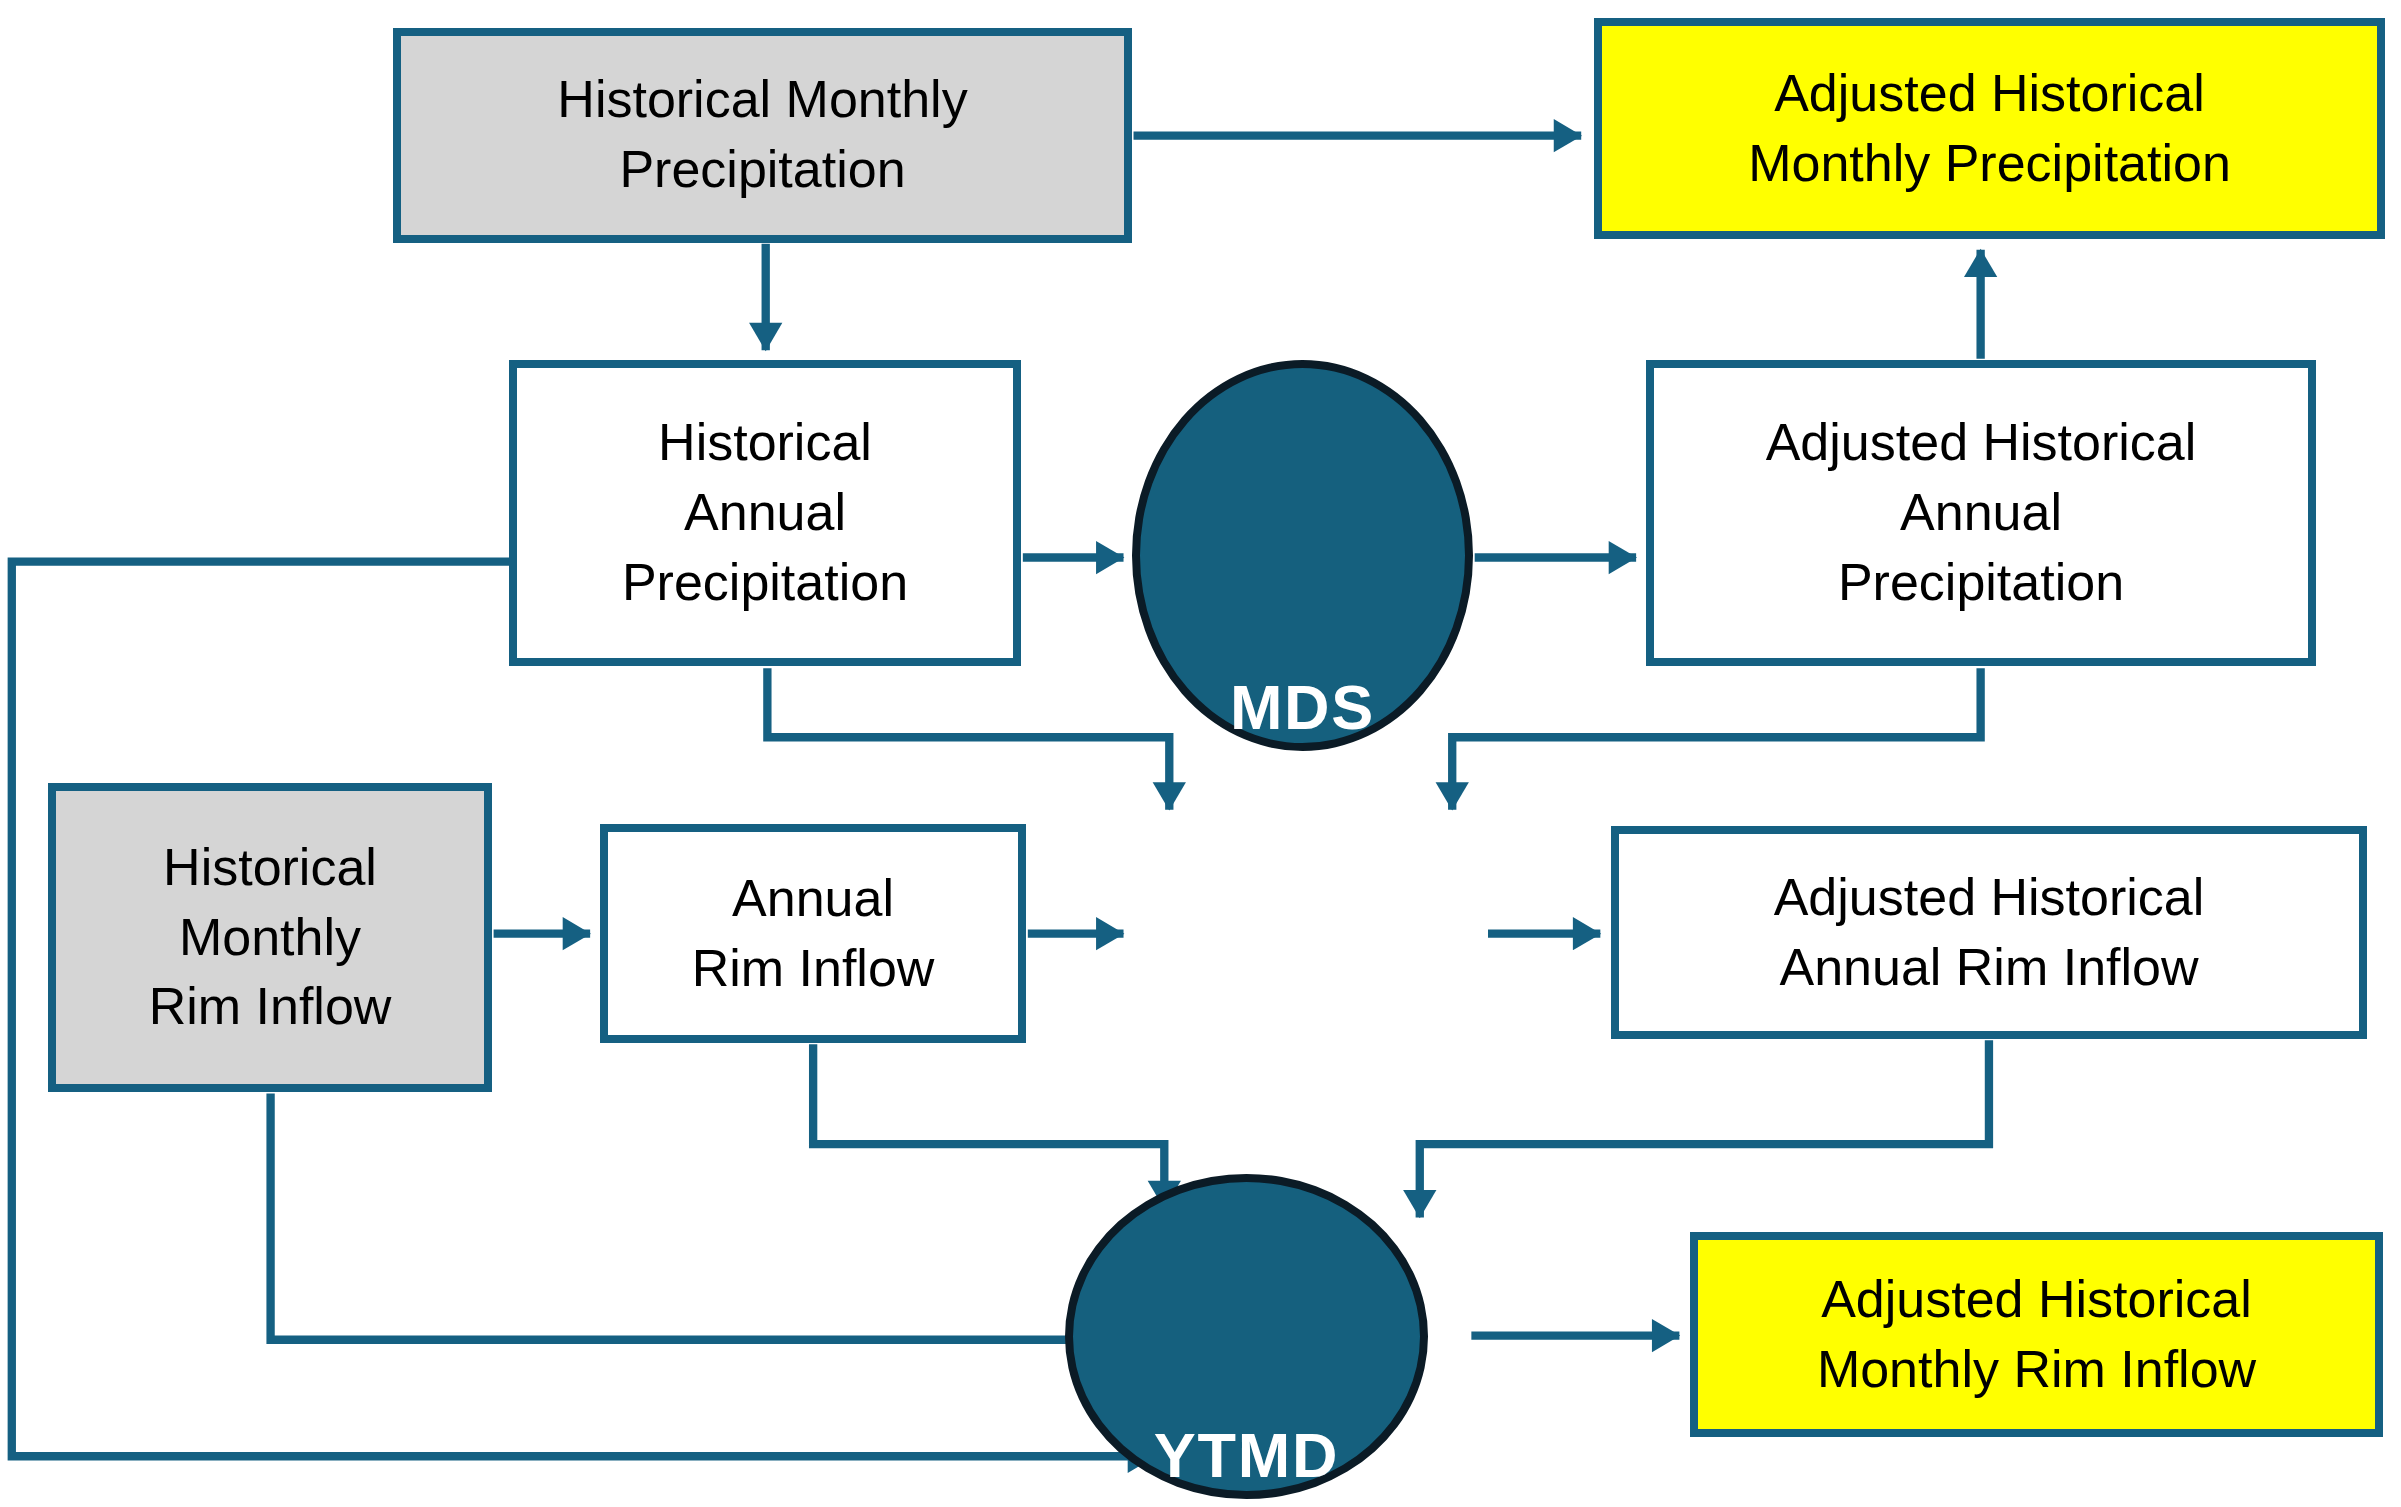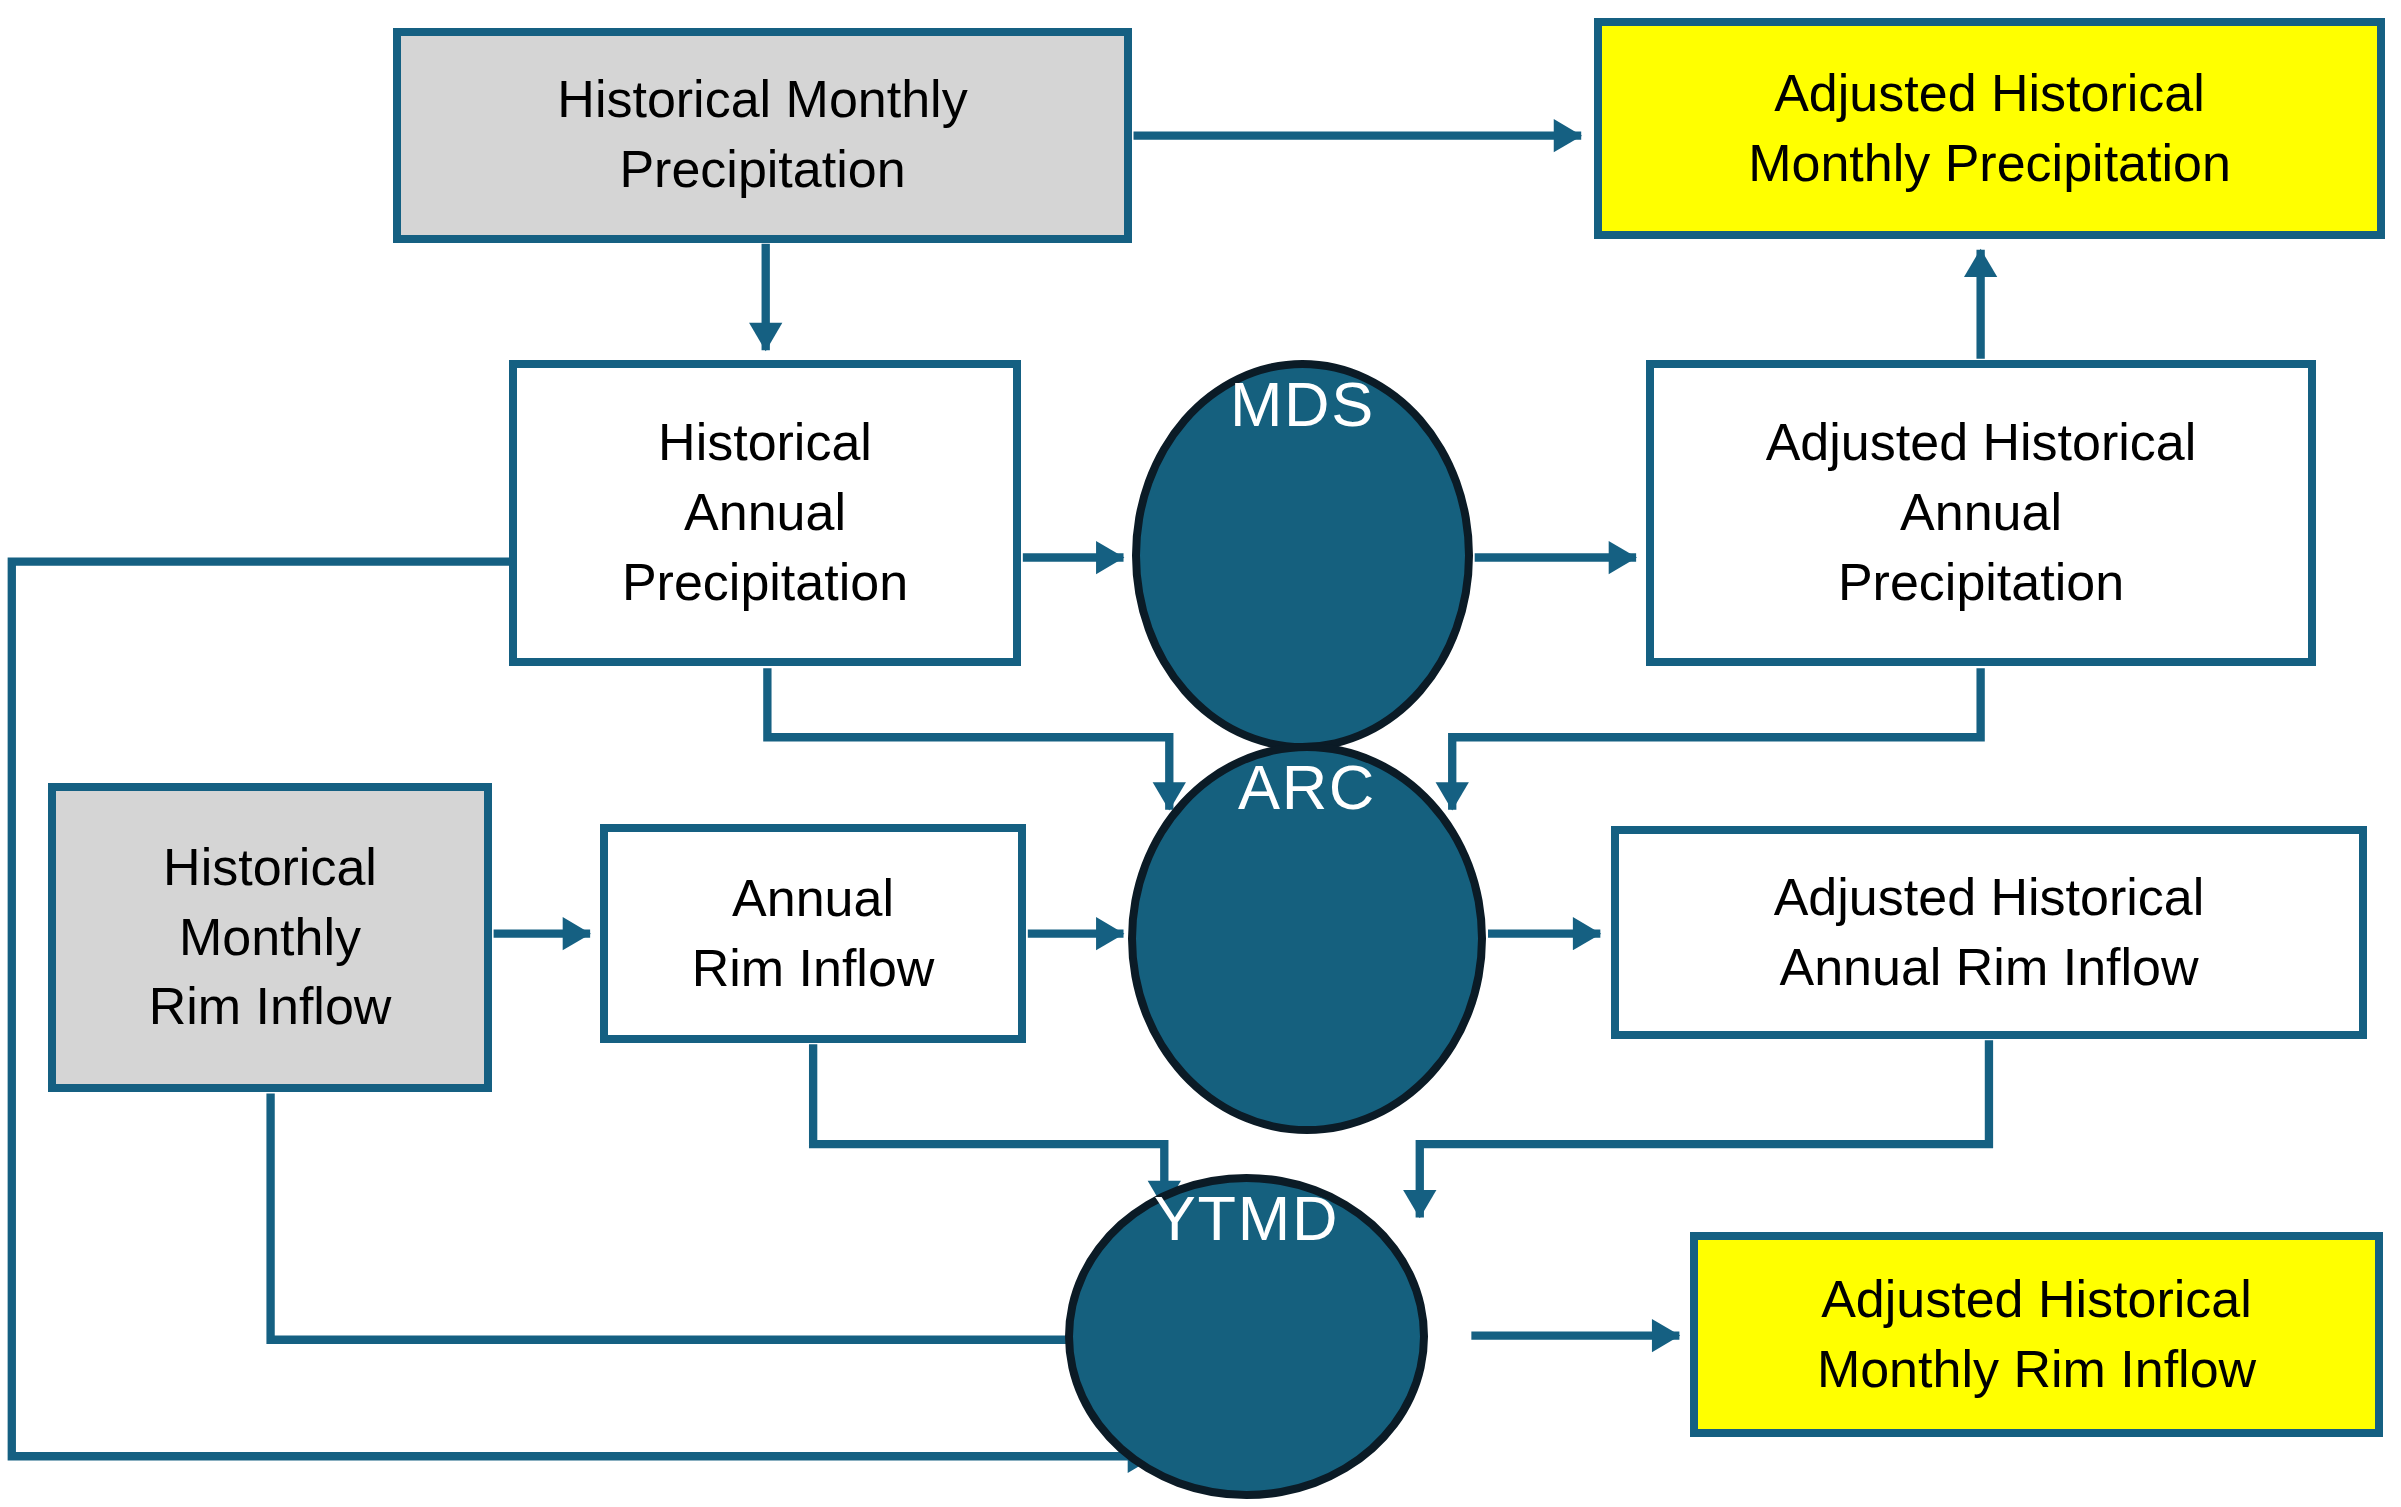--- a/index.html
+++ b/index.html
@@ -12,21 +12,21 @@
         align-items:center;justify-content:center;text-align:center;
         border:8.3px solid var(--teal);}
   .node .lbl{white-space:pre-line;font-size:52px;line-height:1.34;
              color:#000;letter-spacing:0px;}
   .node.input{background:var(--input-fill);}
   .node.plain{background:#ffffff;}
   .node.output{background:var(--output-fill);}
 
   .process{position:absolute;box-sizing:border-box;border-radius:50%;
            background:var(--proc-fill);border:8.3px solid var(--proc-line);
-           display:flex;align-items:flex-start;justify-content:center;}
+           display:flex;align-items:flex-end;justify-content:center;font-weight:bold;}
   .process .lbl{color:#fff;font-size:63px;letter-spacing:1.7px;}
 
   
   #b-hmp  {left:393px; top:27.5px;  width:739px; height:215px;}
   #b-ahmp {left:1594px;top:18.3px;  width:791px; height:221px;}
   #b-hap  {left:509px; top:360px; width:512px; height:306px;}
   #b-ahap {left:1646px;top:360px; width:670px; height:306px;}
   #b-hmri {left:48px;  top:783px; width:444px; height:309px;}
   #b-ari  {left:600px; top:824px; width:426px; height:219px;}
   #b-ahari{left:1611px;top:826px; width:756px; height:213px;}
@@ -96,23 +96,20 @@
     <span class="lbl">Historical
 Monthly
 Rim Inflow</span>
   </div>
 
   <div class="node plain" id="b-ari">
     <span class="lbl">Annual
 Rim Inflow</span>
   </div>
 
-  <div class="process" id="p-arc">
-    <span class="lbl">ARC</span>
-  </div>
 
   <div class="node plain" id="b-ahari">
     <span class="lbl">Adjusted Historical
 Annual Rim Inflow</span>
   </div>
 
   <div class="process" id="p-ytmd">
     <span class="lbl">YTMD</span>
   </div>
 

